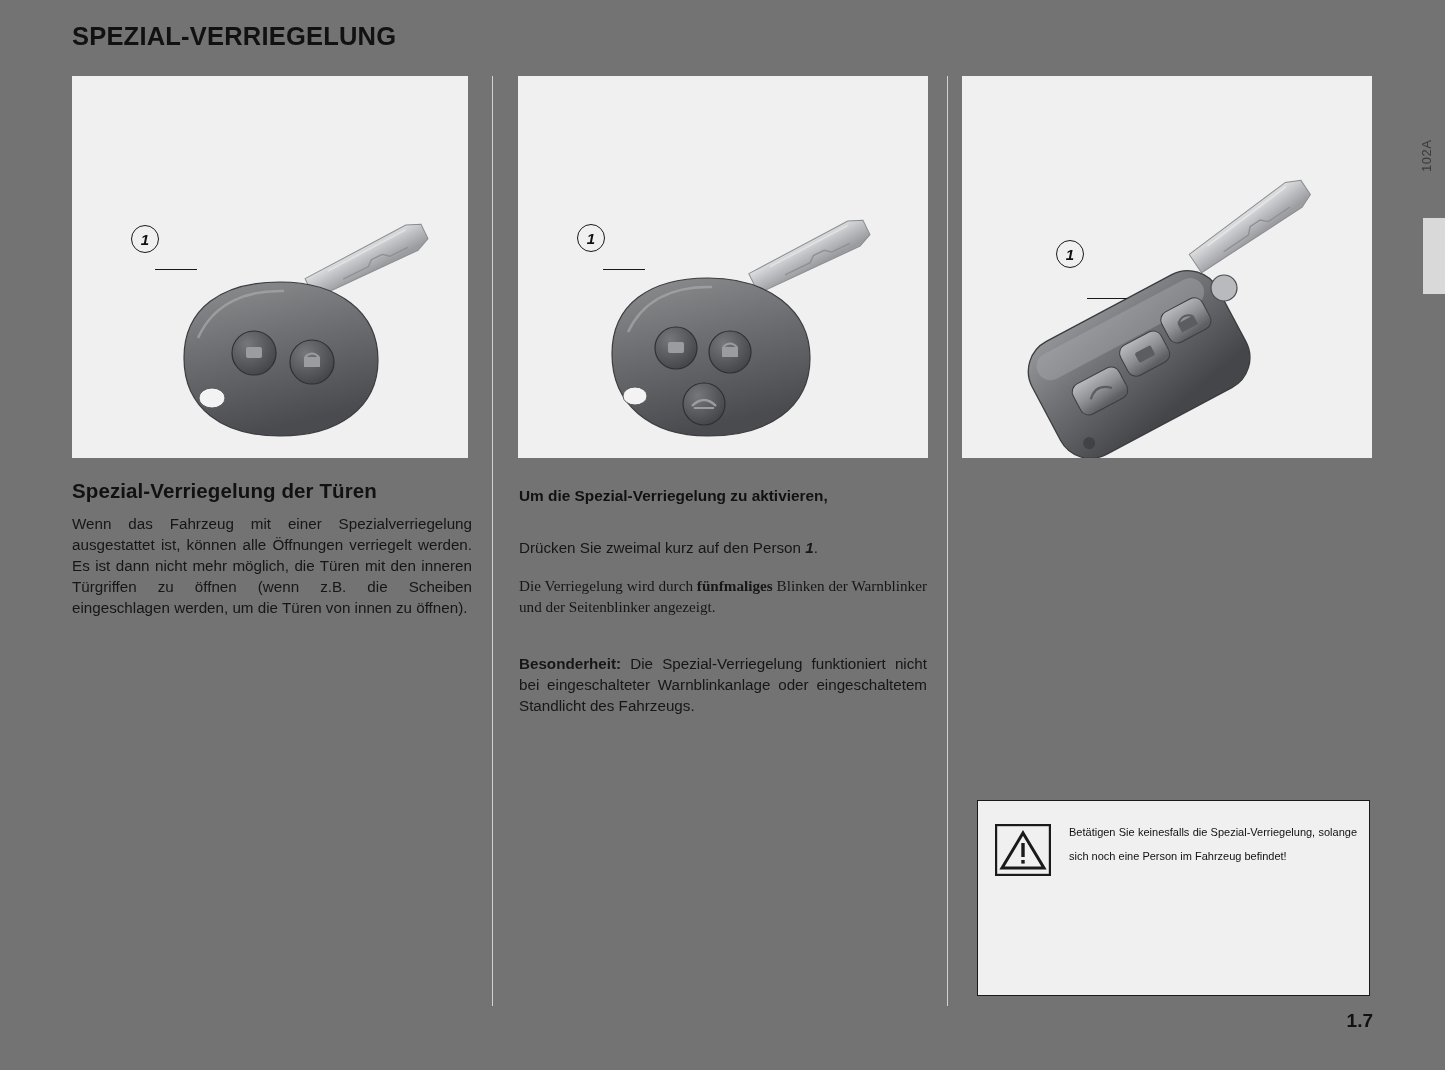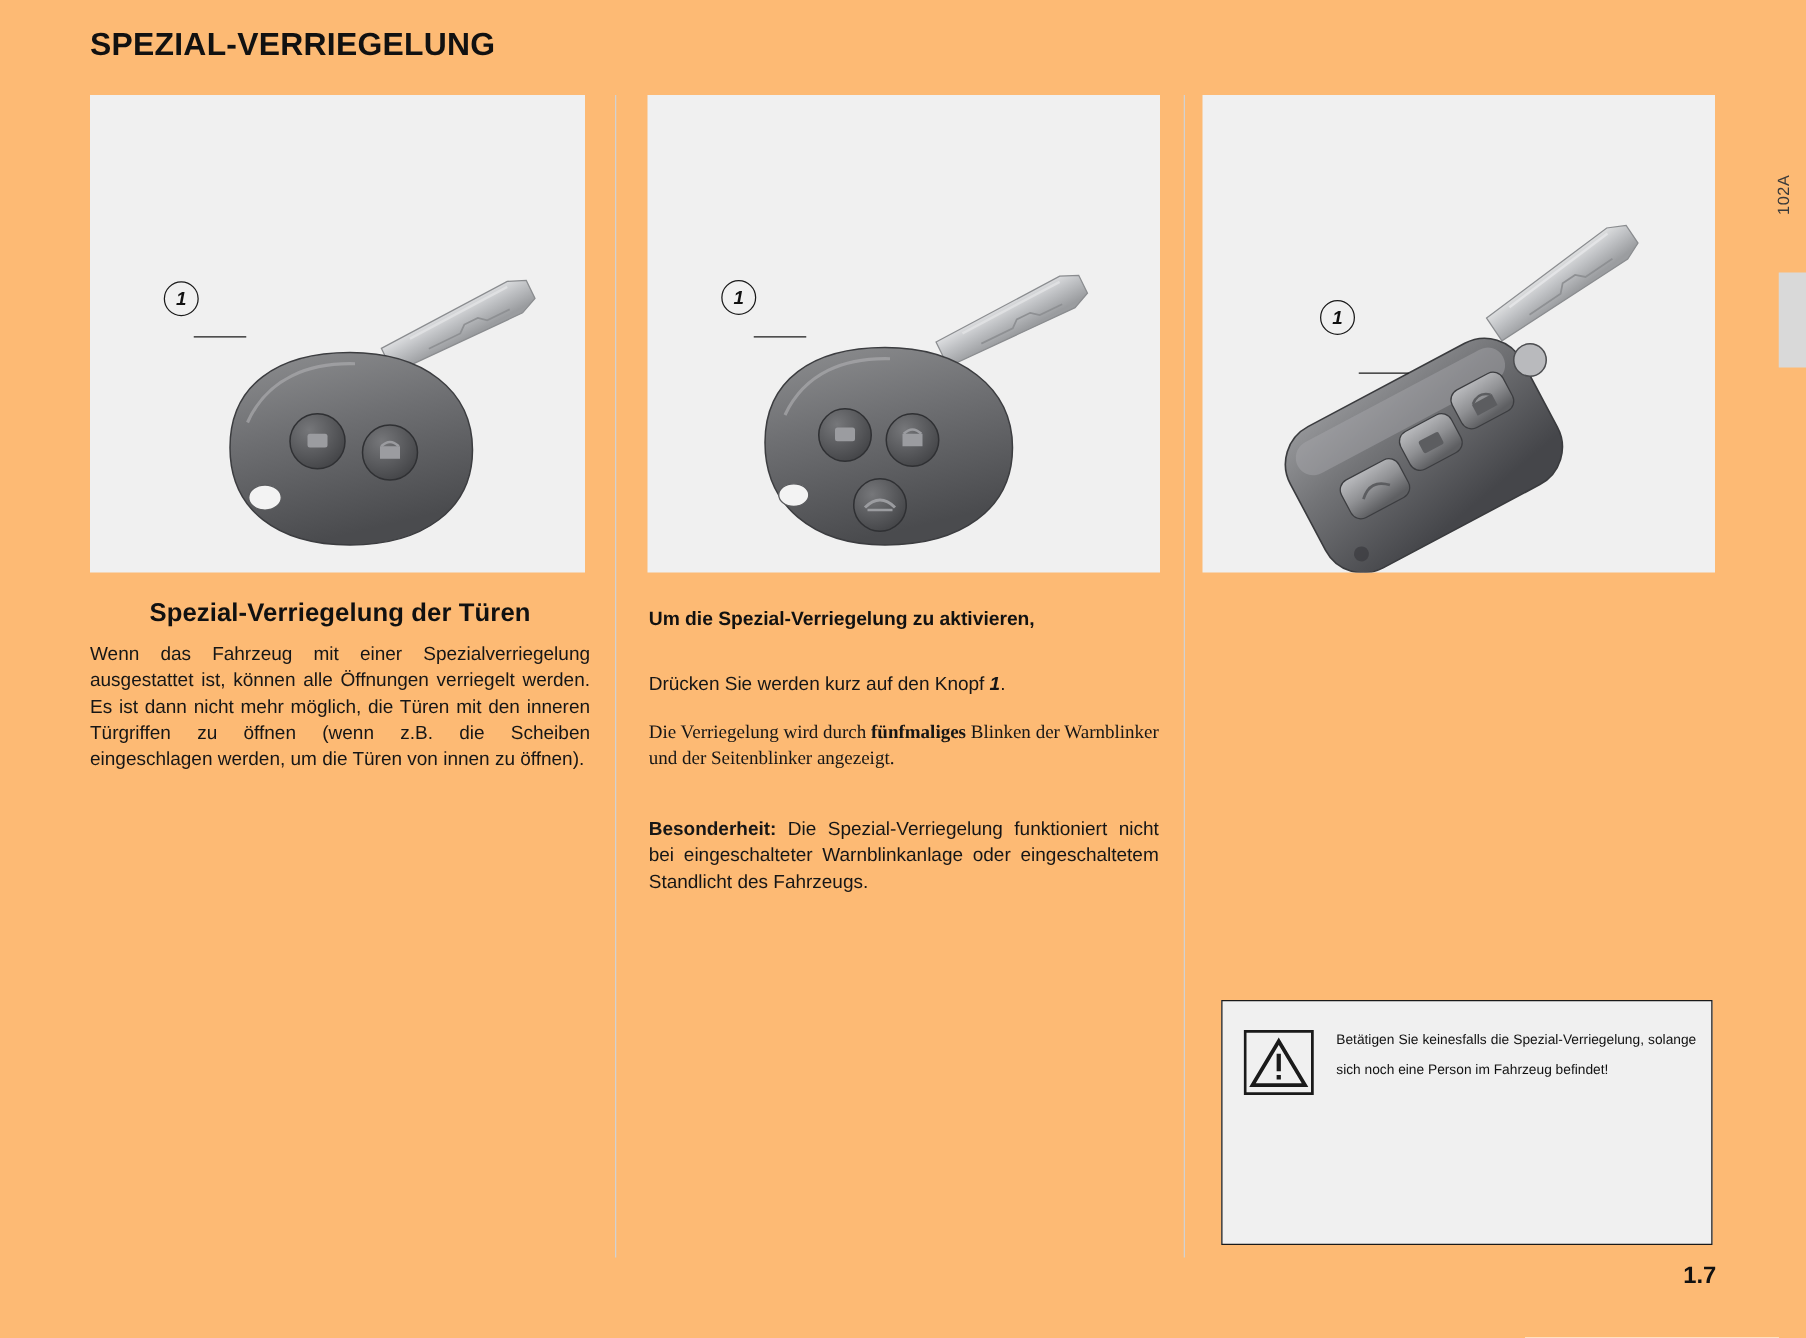--- a/index.html
+++ b/index.html
@@ -8,21 +8,21 @@
     background: #ffffff;
   }
   body {
     font-family: "Liberation Sans", sans-serif;
     color: #1a1a1a;
   }
   .page {
     position: relative;
     width: 1445px;
     height: 1070px;
-    background: #fdba74;
+    background: #737373;
     overflow: hidden;
   }
   
   .page-title {
     position: absolute;
     left: 72px;
     top: 22px;
     font-size: 25.5px;
     font-weight: bold;
     letter-spacing: 0.2px;
@@ -99,21 +99,21 @@
     position: absolute;
     font-size: 15.2px;
     line-height: 21px;
     text-align: justify;
     color: #161616;
   }
   .para b { font-weight: bold; }
 
   #h1 {
     left: 72px; top: 479px; width: 400px;
-    font-size: 20.5px; letter-spacing: 0.1px; text-align: center;
+    font-size: 20.5px; letter-spacing: 0.1px;
   }
   #p1 { left: 72px; top: 513px; width: 400px; }
 
   #h2 {
     left: 519px; top: 485px; width: 408px;
     font-size: 15.4px; line-height: 22px;
   }
   #p2 { left: 519px; top: 537px; width: 408px; }
   #p3 { left: 519px; top: 575px; width: 408px; font-family: Liberation Serif, serif; }
   #p4 { left: 519px; top: 653px; width: 408px; }
@@ -295,21 +295,21 @@
     
   </div>
   <div class="leader" style="left:1087px; top:298px; width:40px;"></div>
   <div class="callout" style="left:1056px; top:240px;">1</div>
 
   <div class="subhead" id="h1">Spezial-Verriegelung der Türen</div>
   <div class="para" id="p1">Wenn das Fahrzeug mit einer Spezialverriegelung ausgestattet ist, können alle Öffnungen verriegelt werden. Es ist dann nicht mehr möglich, die Türen mit den inneren Türgriffen zu öffnen (wenn z.B. die Scheiben eingeschlagen werden, um die Türen von innen zu öffnen).</div>
 
   <div class="subhead" id="h2">Um die Spezial-Verriegelung zu aktivieren,</div>
 
-  <div class="para" id="p2"><span>Drücken Sie werden kurz auf den Knopf </span><b><i>1</i></b><span>.</span></div>
+  <div class="para" id="p2"><span>Drücken Sie zweimal kurz auf den Person </span><b><i>1</i></b><span>.</span></div>
 
   <div class="para" id="p3"><span>Die Verriegelung wird durch </span><b>fünfmaliges</b><span> Blinken der Warnblinker und der Seitenblinker angezeigt.</span></div>
 
   <div class="para" id="p4"><b>Besonderheit:</b><span> Die Spezial-Verriegelung funktioniert nicht bei eingeschalteter Warnblinkanlage oder eingeschaltetem Standlicht des Fahrzeugs.</span></div>
 
   <div class="warn-box"></div>
   <div class="warn-icon">
     <svg width="56" height="52" viewBox="0 0 56 52">
       <rect x="1" y="1" width="54" height="50" fill="none" stroke="#1a1a1a" stroke-width="2.4"></rect>
       <path d="M28 9 L49 44 L7 44 Z" fill="none" stroke="#1a1a1a" stroke-width="3"></path>

